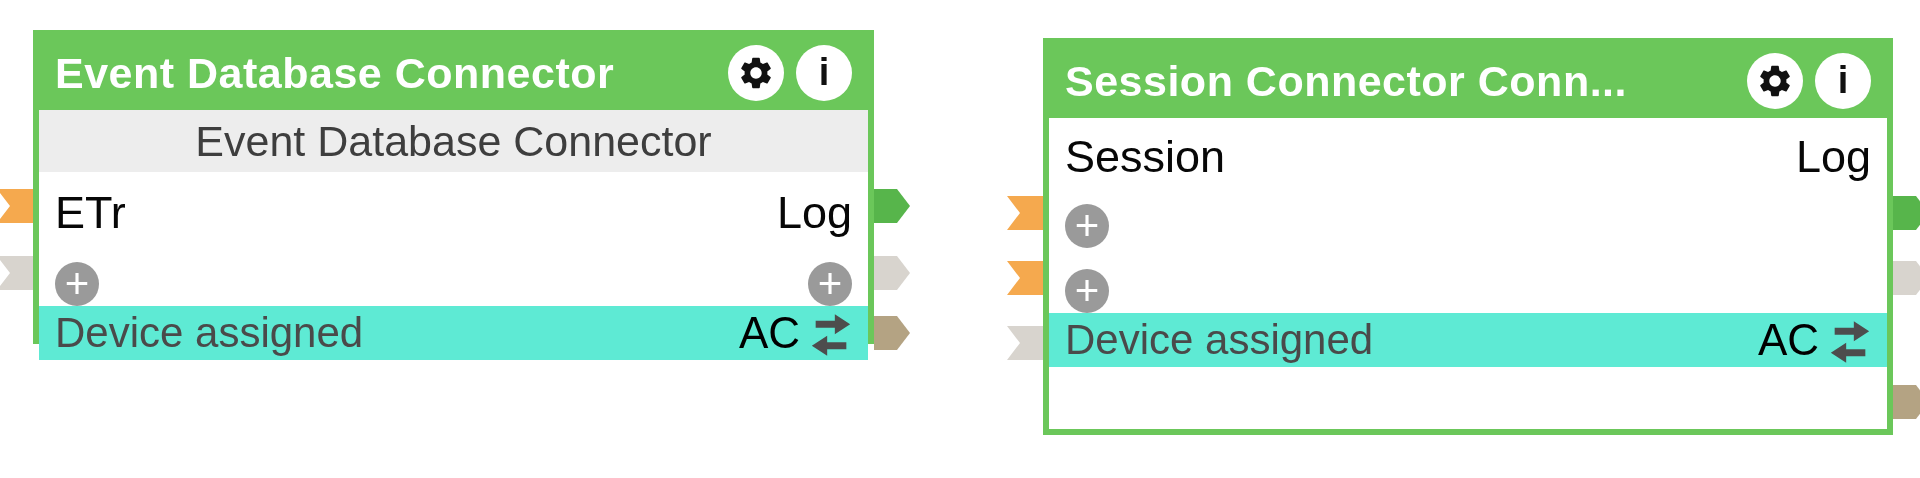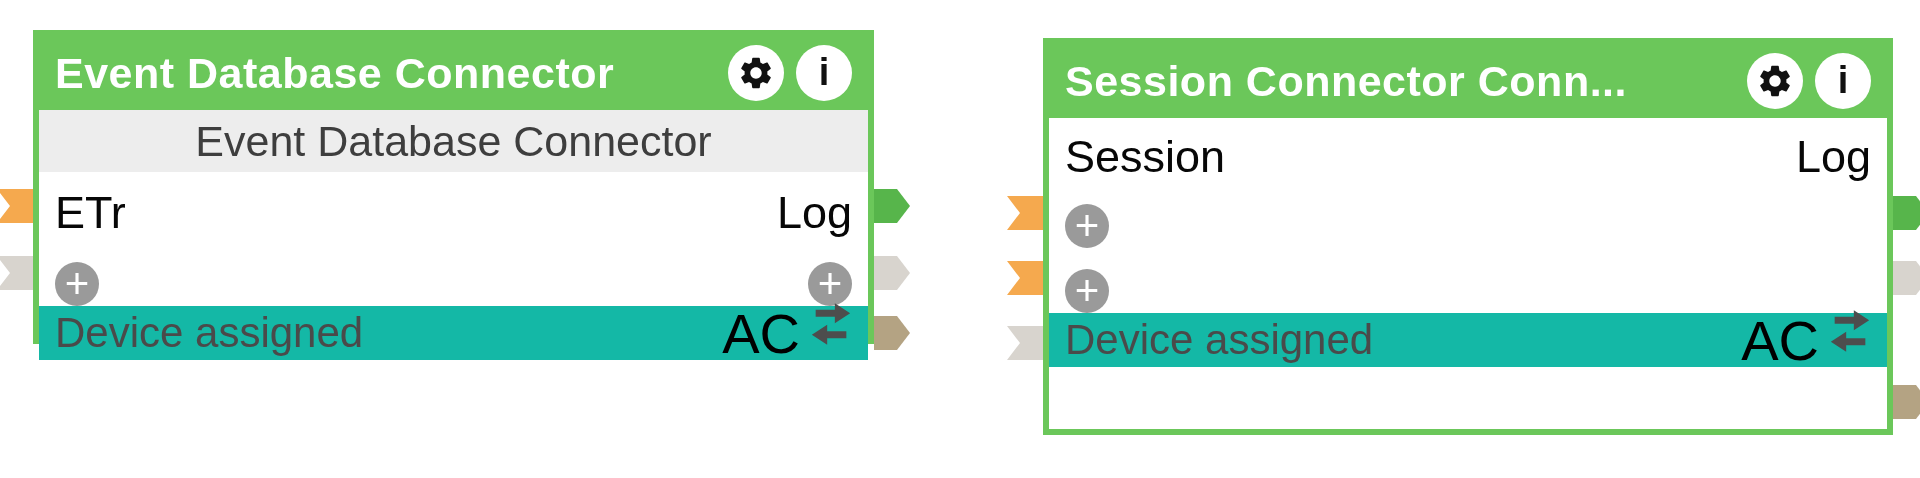--- a/index.html
+++ b/index.html
@@ -54,29 +54,29 @@
   .plus{
     width:44px;height:44px;border-radius:50%;
     background:#9a9a9a;color:#ffffff;
     display:flex;align-items:center;justify-content:center;
     font-size:42px;font-weight:400;line-height:1;
     cursor:pointer;
     flex:0 0 auto;
   }
   .spacer{width:44px;height:44px;flex:0 0 auto;}
   .footer{
-    background:#14b8a6;
+    background:#5eead4;
     display:flex;align-items:center;justify-content:space-between;
     padding:0 14px 0 16px;
     height:54px;
     font-size:42px;color:#4a4a4a;
   }
   .ac-group{
-    display:flex;align-items:flex-start;gap:8px;
-    color:#000000;font-size:56px;
+    display:flex;align-items:flex-end;gap:8px;
+    color:#000000;font-size:44px;
   }
   .conn{position:absolute;width:36px;height:34px;}
   .conn.in{left:-42px;}
   .conn.out{right:-42px;}
   svg{display:block;}
 </style>
 </head>
 <body>
 
 <div class="node node-left" style="left:33px;top:30px;width:841px;height:314px;">

